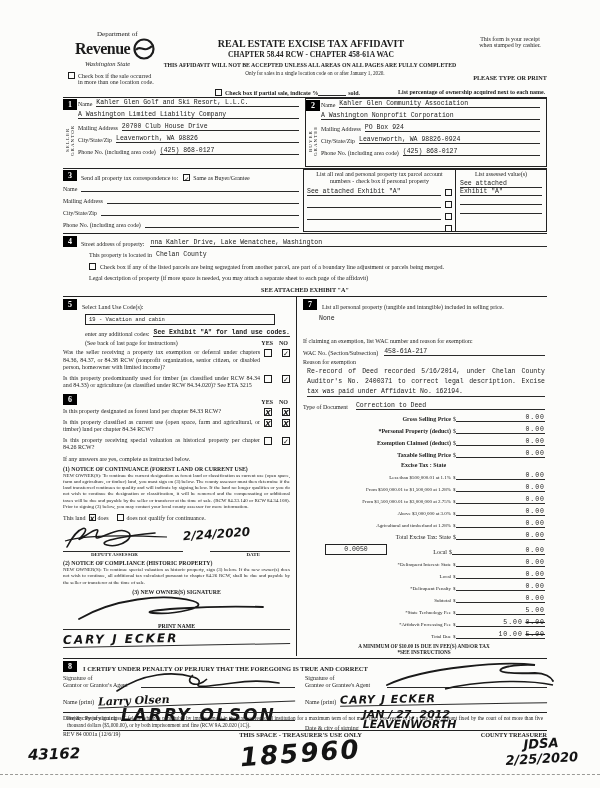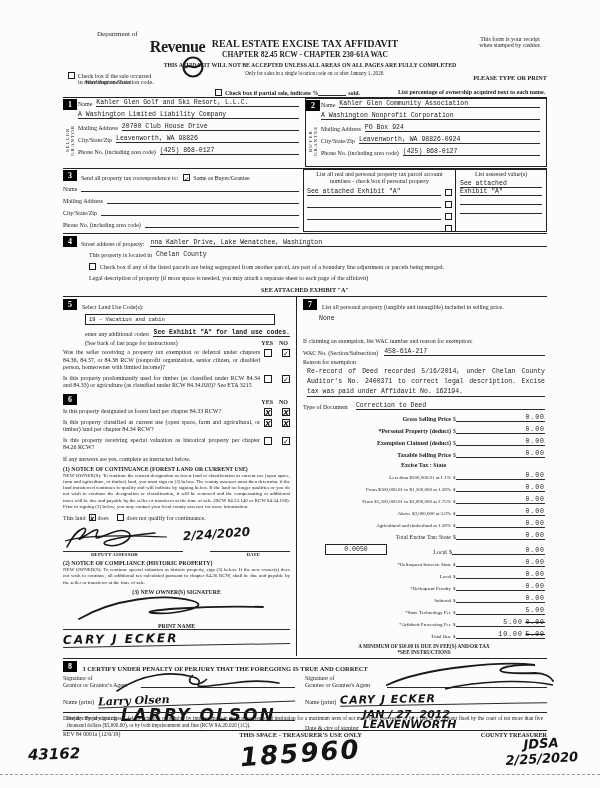--- a/index.html
+++ b/index.html
@@ -33,33 +33,33 @@
   svg.sig { overflow:visible; }
   .para { text-align:justify; line-height:1.25; }
 </style>
 </head>
 <body>
 
 <div class="page">
 
   <div class="abs" style="left:75px; top:30px; width:130px;">
     <div style="font-size:7px; padding-left:22px;">Department of</div>
-    <div style="display:flex; align-items:flex-end;flex-direction:column;">
+    <div style="display:flex; align-items:center;">
       <div style="font-size:16px; font-weight:bold; letter-spacing:-0.5px;">Revenue</div>
       <svg width="24" height="22" viewBox="0 0 24 22" style="margin-left:2px;">
         <circle cx="12" cy="11" r="9.5" fill="none" stroke="#1c1c1c" stroke-width="2.2"></circle>
         <path d="M4,12 C8,6 12,16 20,8" fill="none" stroke="#1c1c1c" stroke-width="2.2"></path>
       </svg>
     </div>
     <div style="font-size:6.5px; font-style:italic; padding-left:10px;">Washington State</div>
   </div>
 
-  <div class="abs" style="left:180px; top:38px; width:250px; text-align:center;">
+  <div class="abs" style="left:186px; top:38px; width:250px; text-align:center;">
     <div class="b" style="font-size:10px;">REAL ESTATE EXCISE TAX AFFIDAVIT</div>
-    <div class="b" style="font-size:7.5px; margin-top:1px;">CHAPTER 82.45 RCW - CHAPTER 230-61A WAC</div>
+    <div class="b" style="font-size:7.5px; margin-top:1px;">CHAPTER 58.44 RCW - CHAPTER 458-61A WAC</div>
   </div>
   <div class="abs b" style="left:100px; top:62px; width:420px; text-align:center; font-size:5.8px;">THIS AFFIDAVIT WILL NOT BE ACCEPTED UNLESS ALL AREAS ON ALL PAGES ARE FULLY COMPLETED</div>
   <div class="abs" style="left:190px; top:70px; width:250px; text-align:center; font-size:5.2px;">Only for sales in a single location code on or after January 1, 2020.</div>
 
   <div class="abs" style="left:455px; top:36px; width:110px; text-align:center; font-size:6px;">
     <div>This form is your receipt</div>
     <div>when stamped by cashier.</div>
   </div>
   <div class="abs b" style="left:455px; top:74px; width:110px; text-align:center; font-size:6.2px;">PLEASE TYPE OR PRINT</div>
 

